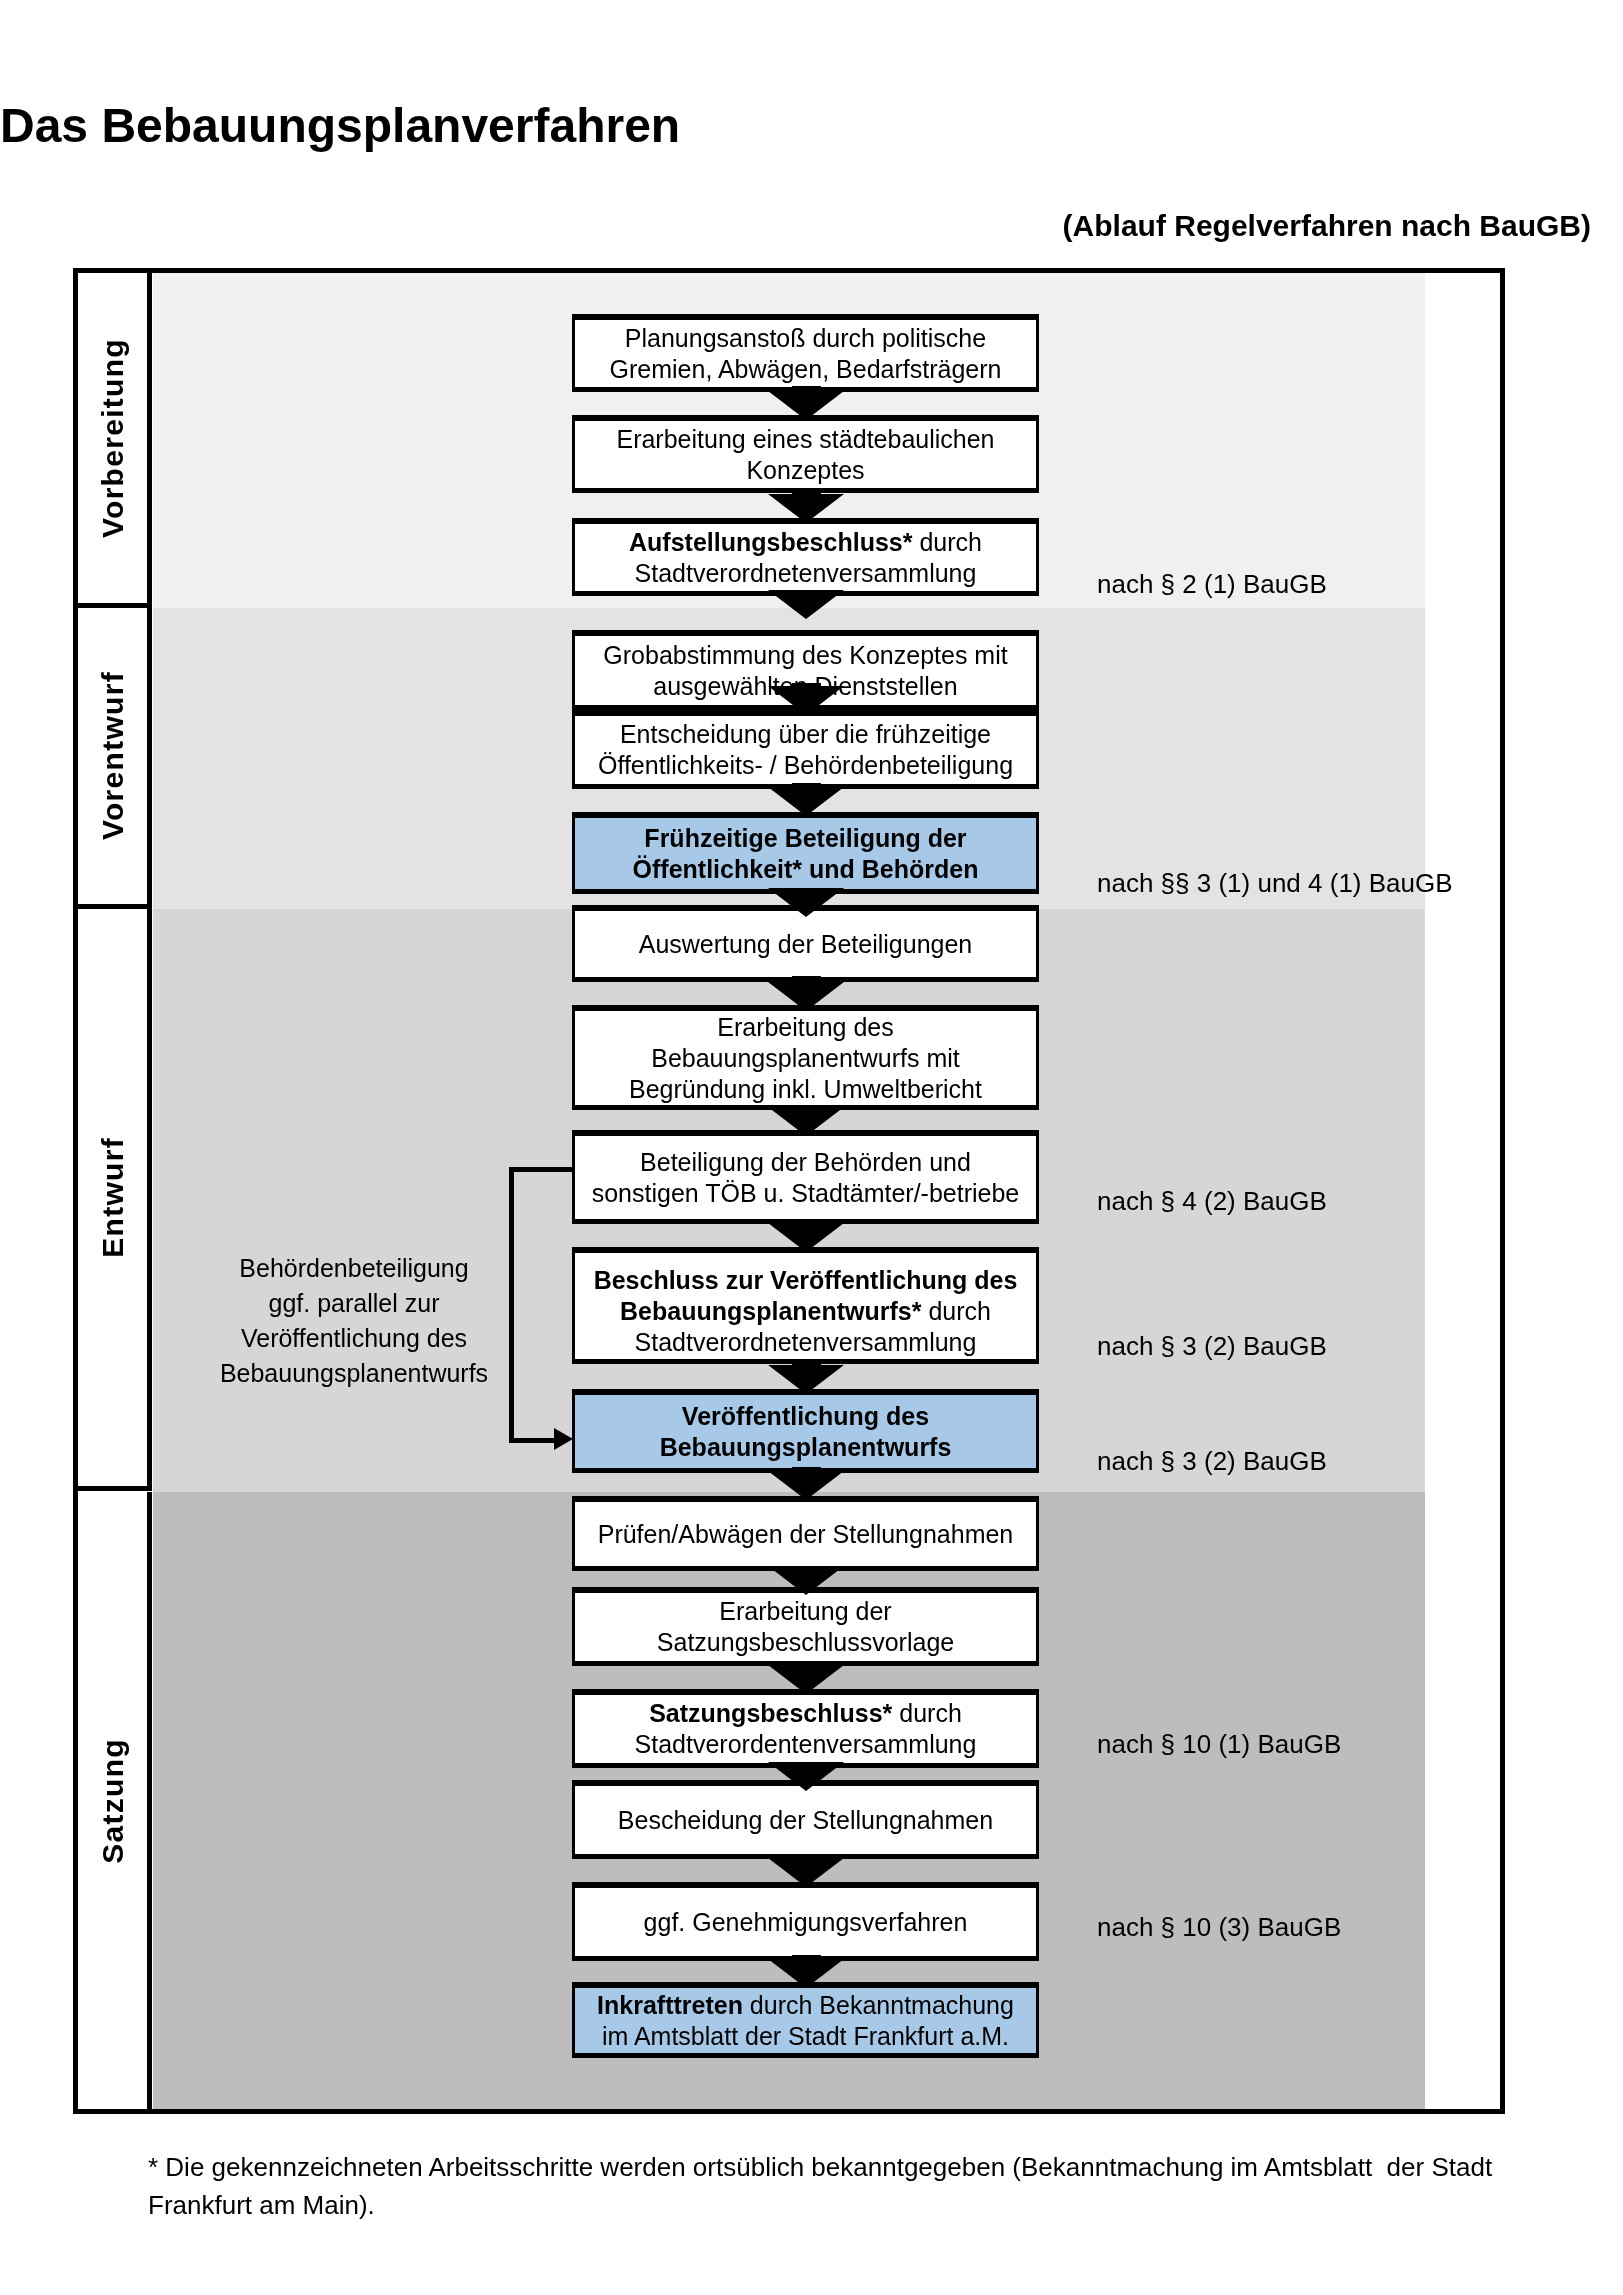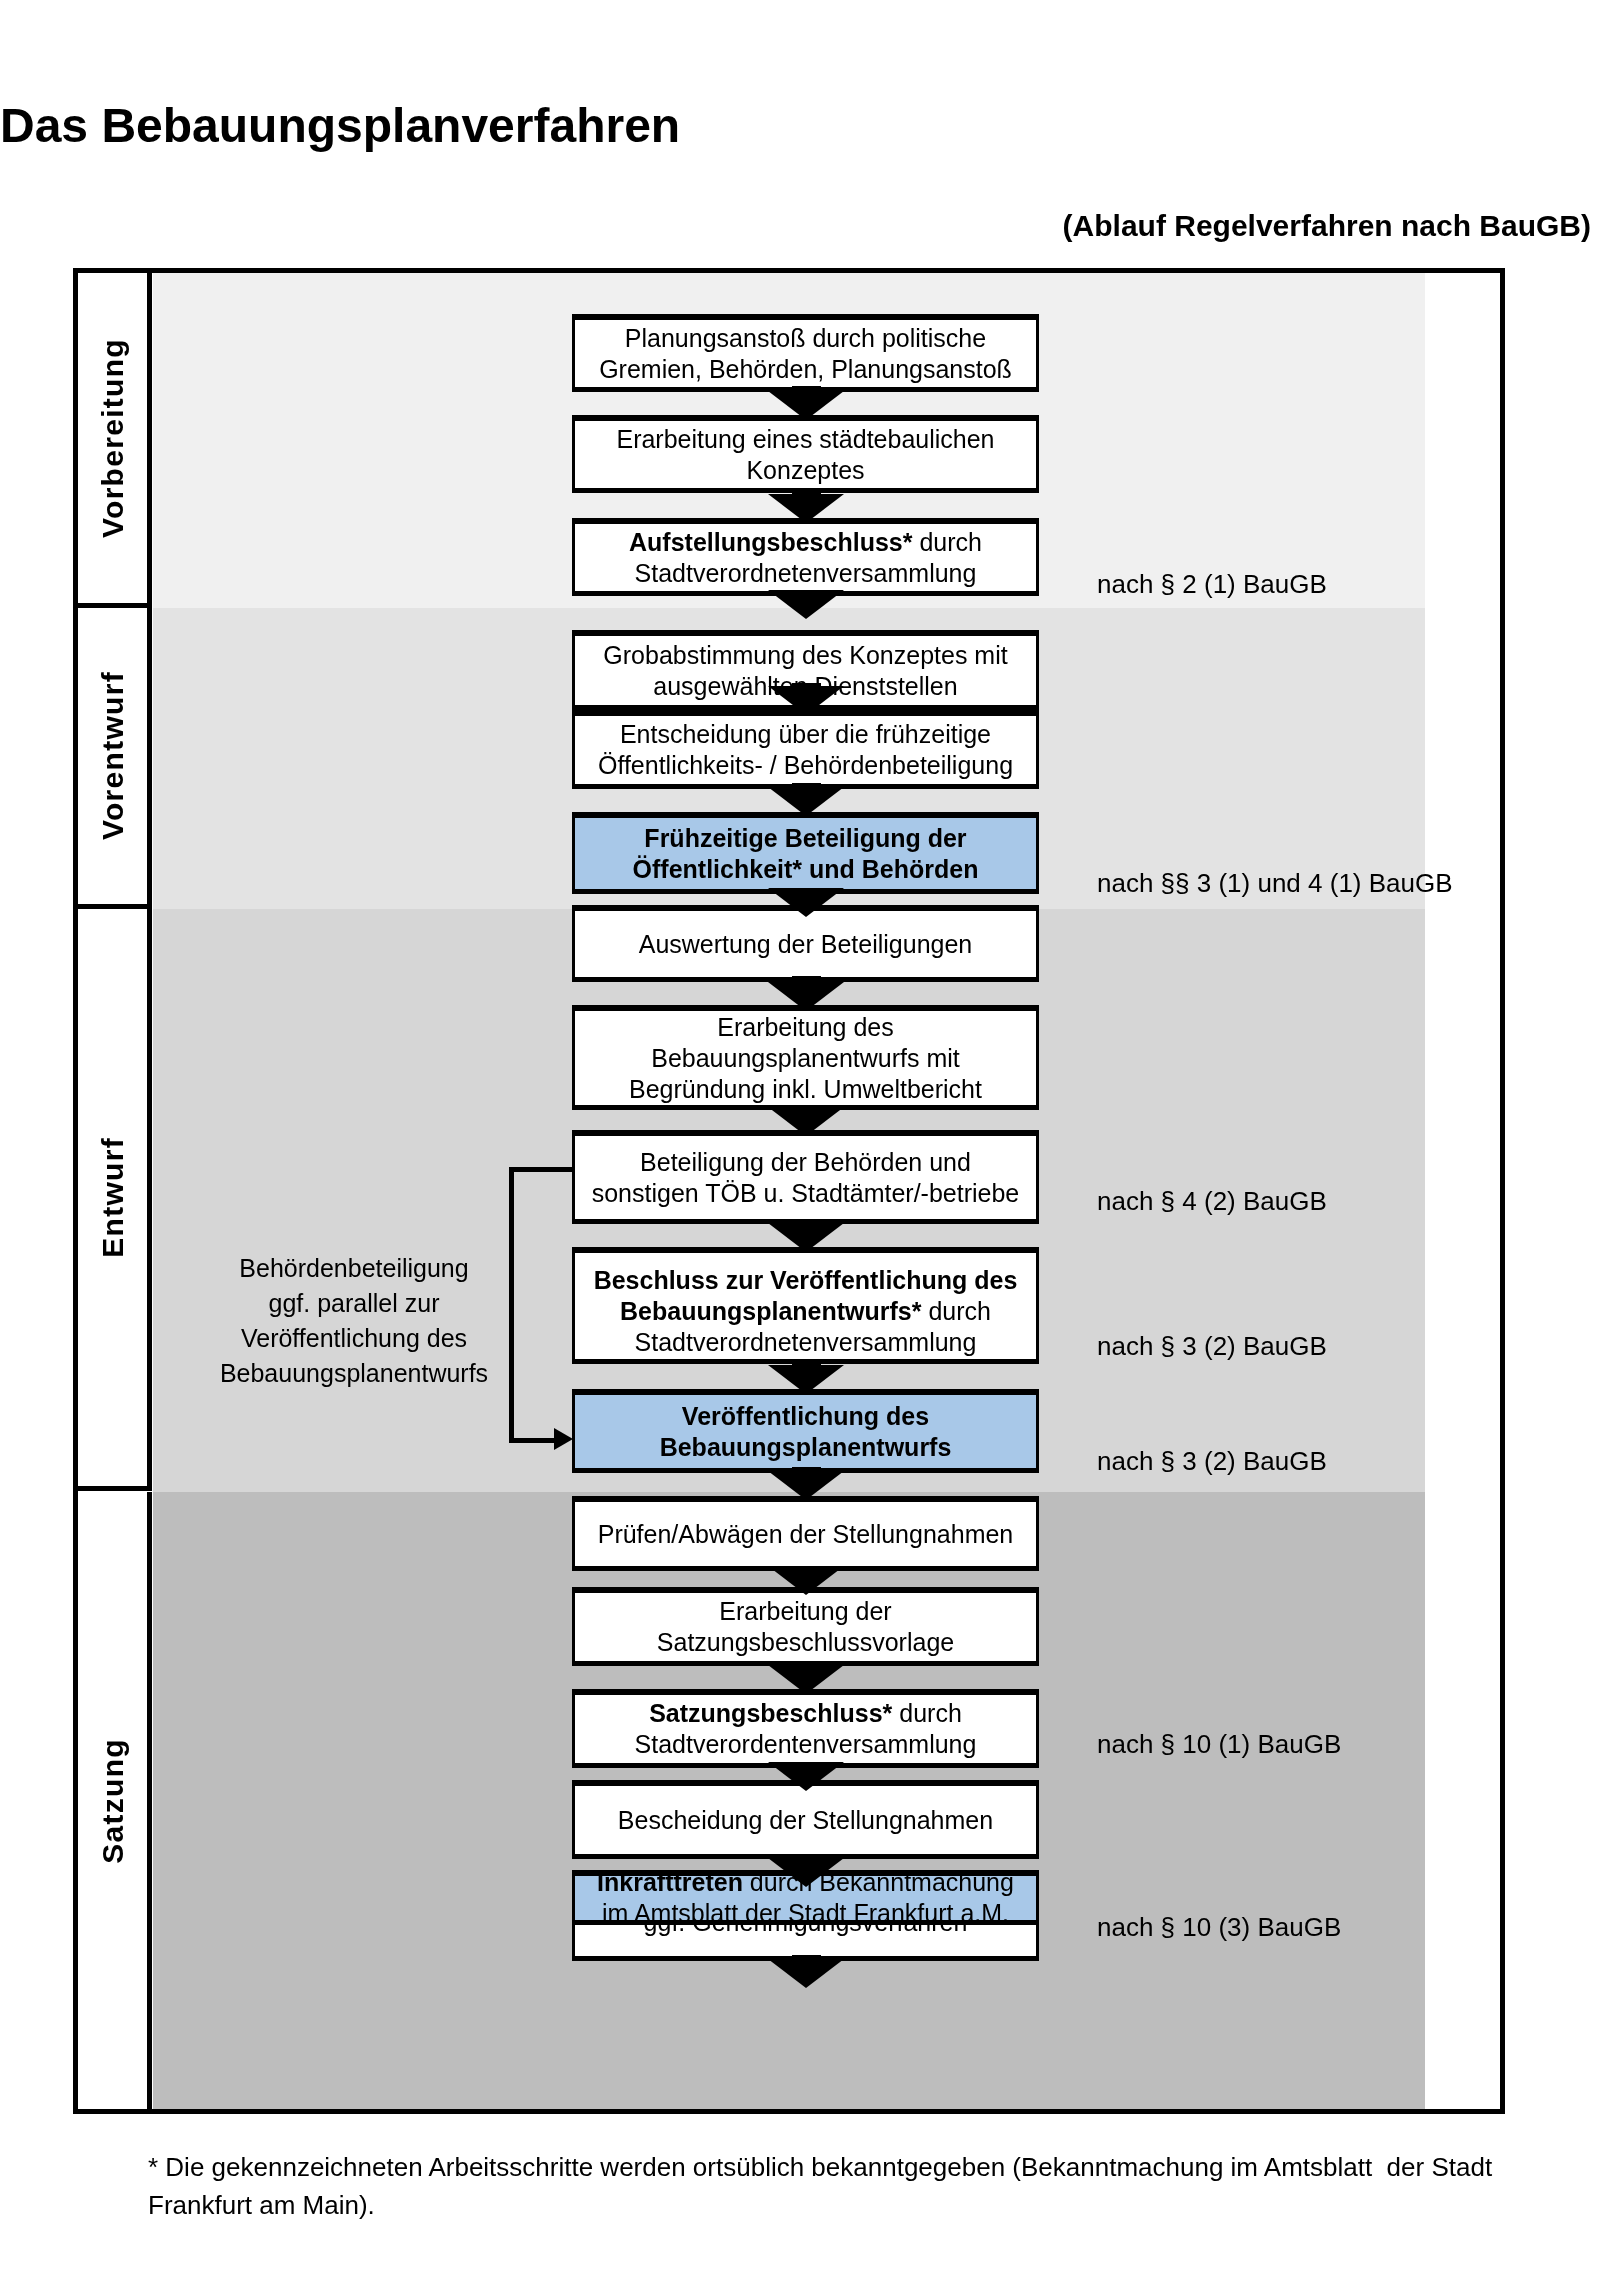--- a/index.html
+++ b/index.html
@@ -53,21 +53,21 @@
     <div class="labelcell sep" style="top: 636px; height: 577px;">
       <span class="plabel">Entwurf</span>
     </div>
     <div class="band" style="top: 1219px; height: 617px; background: rgb(189, 189, 189);"></div>
     <div class="labelcell" style="top: 1219px; height: 617px;">
       <span class="plabel">Satzung</span>
     </div>
   </div>
 <div id="overlay">
     <div class="abs fbox" style="top: 314px; height: 78px;"><span><span class="bd"></span><span>Planungsanstoß durch politische
-Gremien, Behörden, Planungsanstoß</span></span></div>
+Gremien, Abwägen, Bedarfsträgern</span></span></div>
     <div class="abs arrow" style="left: 768px; top: 386px; height: 34px;">
       <div class="stem" style="height: 5.2px;"></div>
       <div class="tri"></div>
     </div>
     <div class="abs fbox" style="top: 415px; height: 78px;"><span><span class="bd"></span><span>Erarbeitung eines städtebaulichen
 Konzeptes</span></span></div>
     <div class="abs arrow" style="left: 768px; top: 488px; height: 35px;">
       <div class="stem" style="height: 6.5px;"></div>
       <div class="tri"></div>
     </div>
@@ -152,21 +152,21 @@
     <div class="abs fbox" style="top: 1780px; height: 79px;"><span><span class="bd"></span><span>Bescheidung der Stellungnahmen</span></span></div>
     <div class="abs arrow" style="left: 768px; top: 1854px; height: 33px;">
       <div class="stem" style="height: 4.6px;"></div>
       <div class="tri"></div>
     </div>
     <div class="abs fbox" style="top: 1882px; height: 79px;"><span><span class="bd"></span><span>ggf. Genehmigungsverfahren</span></span></div>
     <div class="abs arrow" style="left: 768px; top: 1955px; height: 33px;">
       <div class="stem" style="height: 4.6px;"></div>
       <div class="tri"></div>
     </div>
-    <div class="abs fbox blue" style="top: 1870px; height: 55px;"><span><span class="bd">Inkrafttreten</span><span> durch Bekanntmachung
+    <div class="abs fbox blue" style="top: 1982px; height: 76px;"><span><span class="bd">Inkrafttreten</span><span> durch Bekanntmachung
 im Amtsblatt der Stadt Frankfurt a.M.</span></span></div>
     <div class="note" style="top: 1912px;">nach § 10 (3) BauGB</div>
     <div class="sidenote">Behördenbeteiligung
 ggf. parallel zur
 Veröffentlichung des
 Bebauungsplanentwurfs</div>
     <div class="connline" style="left: 509px; top: 1167px; width: 63px; height: 4.6px;"></div>
     <div class="connline" style="left: 509px; top: 1167px; width: 4.6px; height: 276px;"></div>
     <div class="connline" style="left: 509px; top: 1438px; width: 45px; height: 4.6px;"></div>
     <div class="connhead" style="left: 554px; top: 1428px;"></div>

